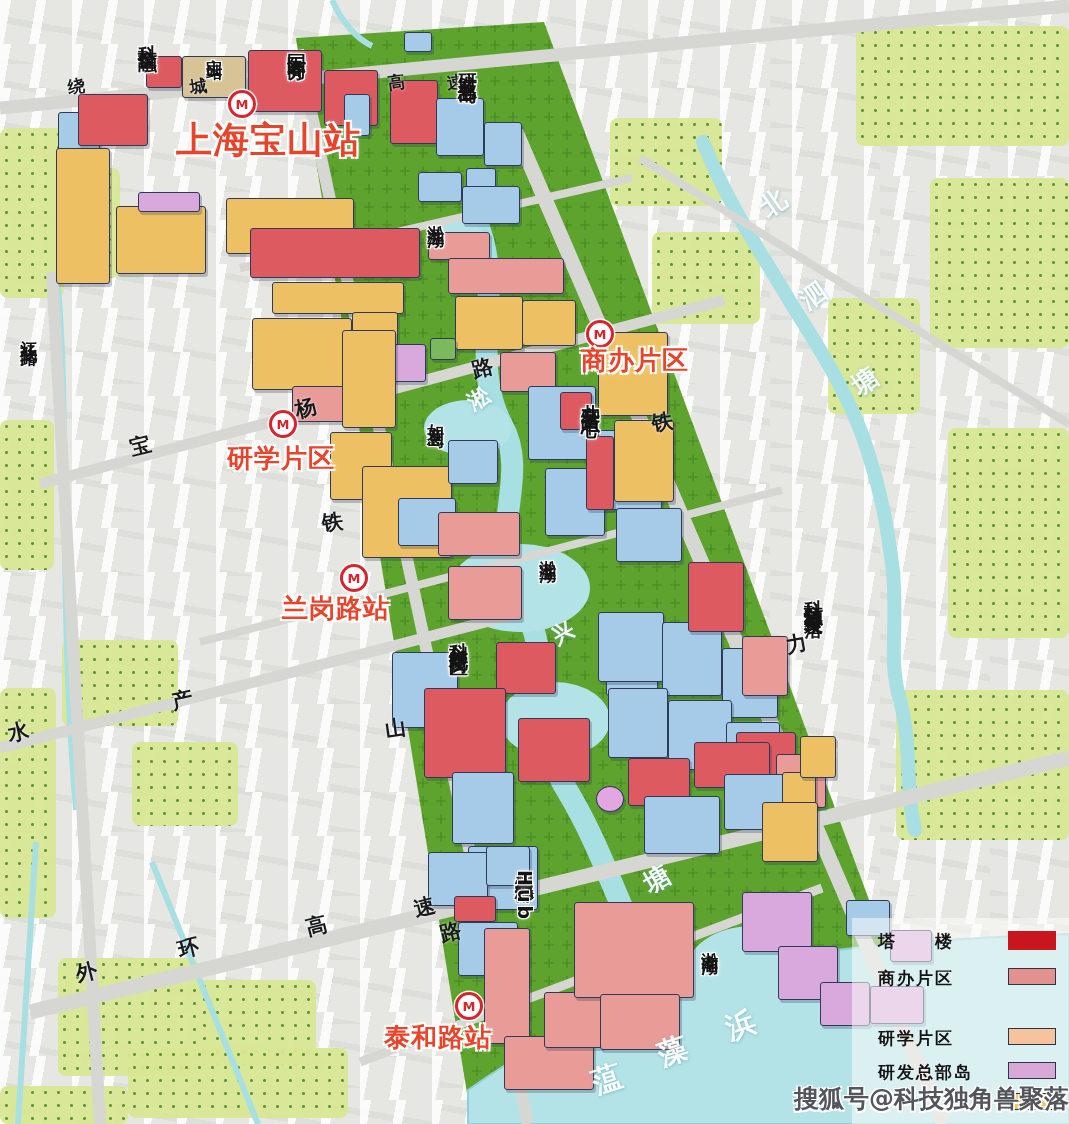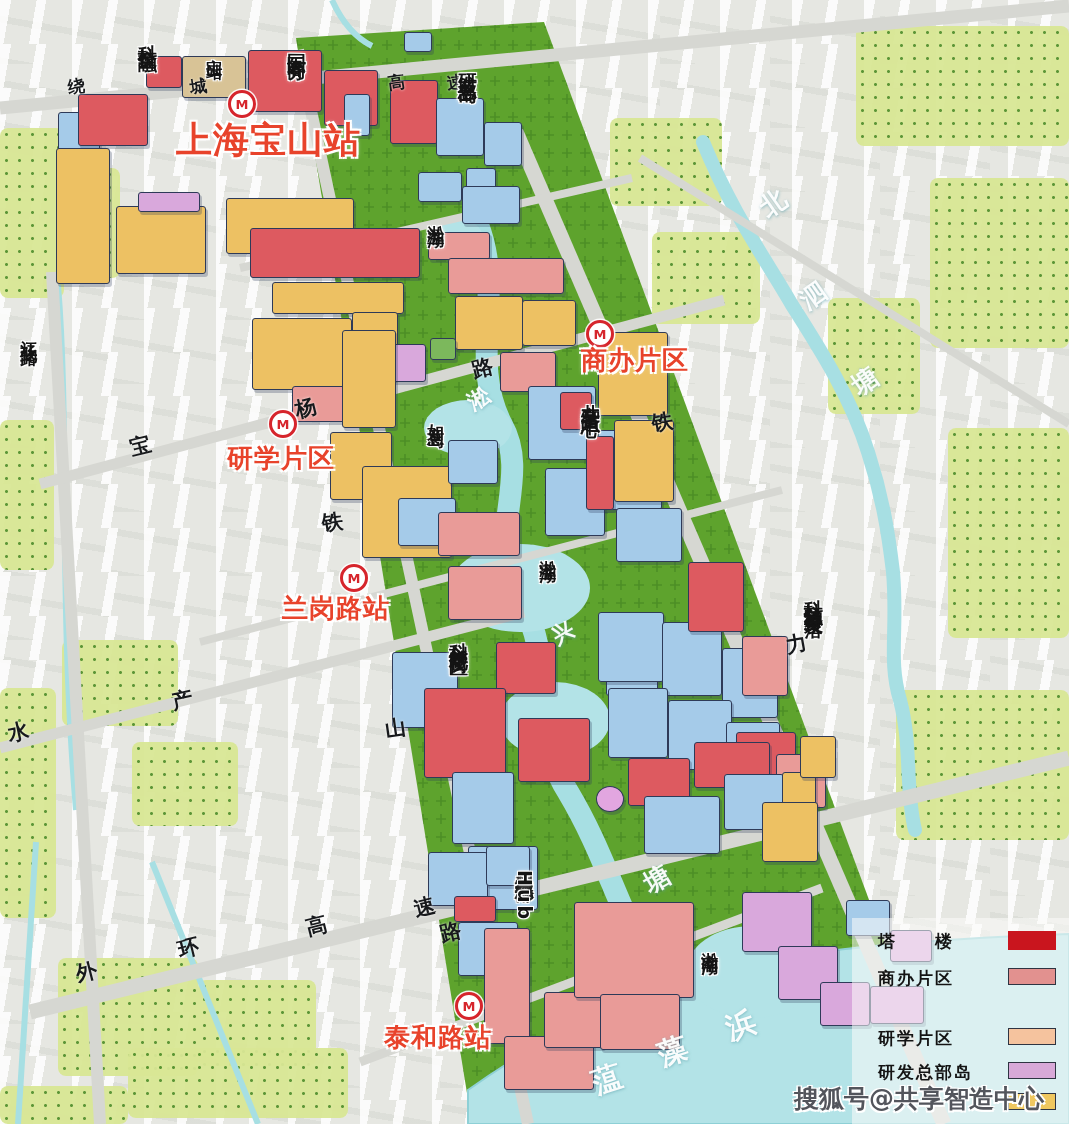--- a/index.html
+++ b/index.html
@@ -122,21 +122,21 @@
           <div class="sw" style="background: rgb(216, 169, 216);"></div>
         </div>
         <div class="lrow" style="top: 174px;">
           <div class="lbl"></div>
           <div class="sw" style="background: rgb(239, 199, 95);"></div>
         </div>
       </div>
   </div>
 
 
-  <div class="sohu">搜狐号@共享智造中心</div>
+  <div class="sohu">搜狐号@科技独角兽聚落</div>
 <div class="field" style="left: 0px; top: 128px; width: 64px; height: 170px;"></div>
     <div class="field" style="left: 64px; top: 168px; width: 56px; height: 110px;"></div>
     <div class="field" style="left: 0px; top: 420px; width: 54px; height: 150px;"></div>
     <div class="field" style="left: 0px; top: 688px; width: 56px; height: 230px;"></div>
     <div class="field" style="left: 62px; top: 640px; width: 116px; height: 86px;"></div>
     <div class="field" style="left: 132px; top: 742px; width: 106px; height: 84px;"></div>
     <div class="field" style="left: 58px; top: 958px; width: 140px; height: 118px;"></div>
     <div class="field" style="left: 198px; top: 980px; width: 118px; height: 86px;"></div>
     <div class="field" style="left: 128px; top: 1048px; width: 220px; height: 70px;"></div>
     <div class="field" style="left: 856px; top: 26px; width: 213px; height: 120px;"></div>

